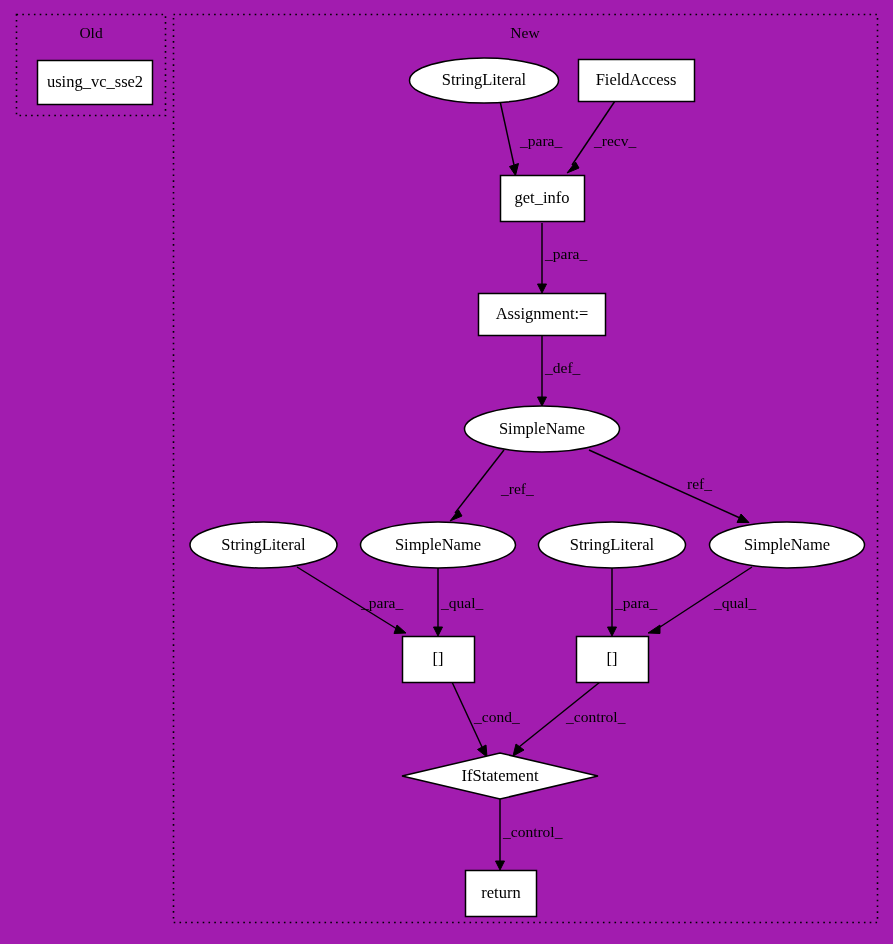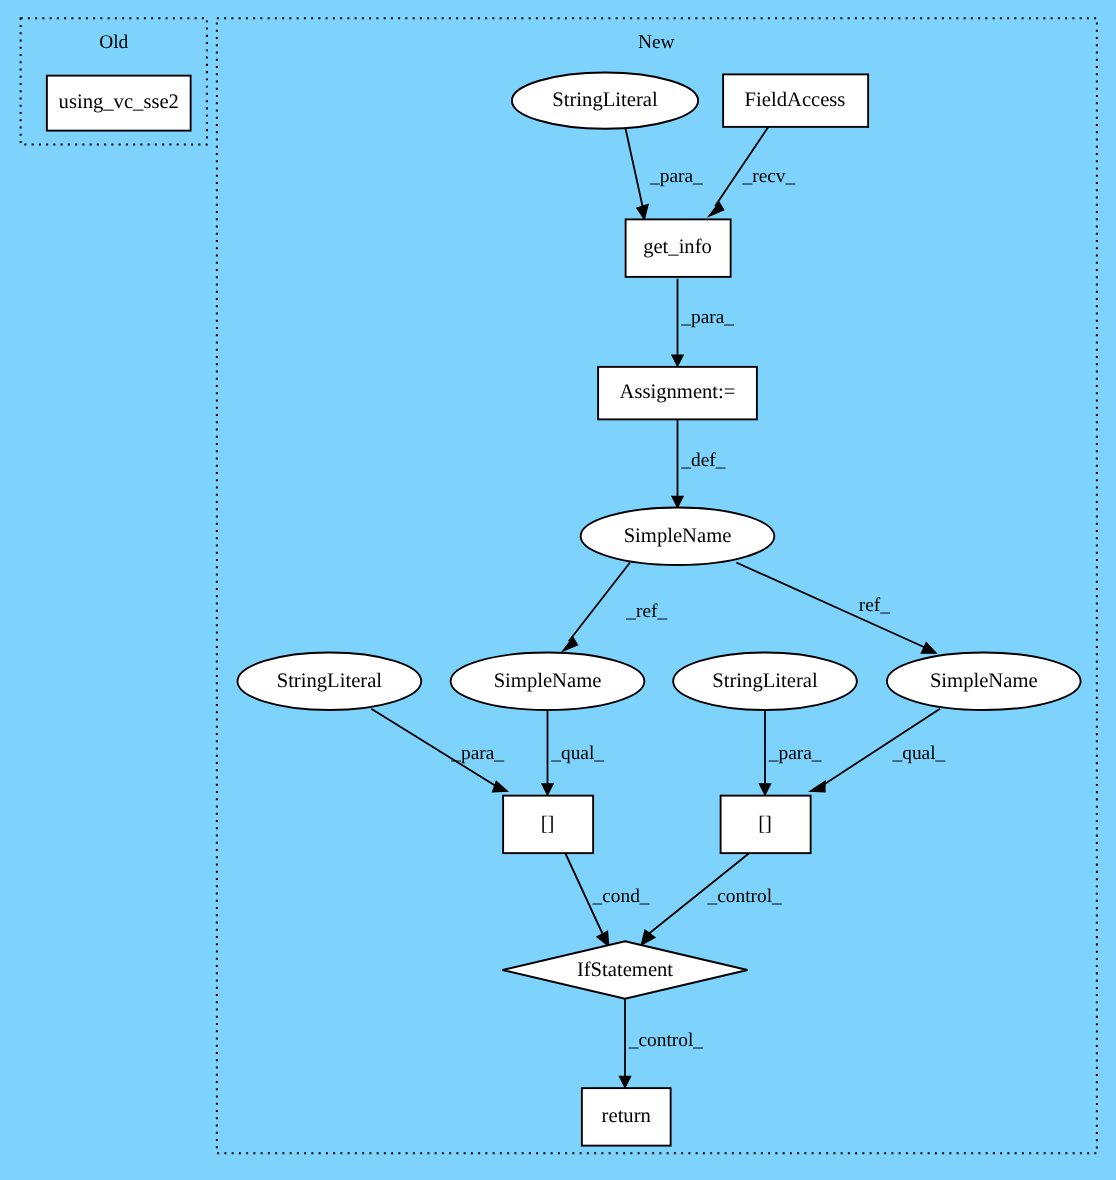--- a/index.html
+++ b/index.html
@@ -4,21 +4,21 @@
 <style>
   html, body {
     margin: 0;
     padding: 0;
     background: #ffffff;
   }
   #canvas {
     position: relative;
     width: 893px;
     height: 944px;
-    background: #7dd3fc;
+    background: #a21caf;
     font-family: "Liberation Serif", "DejaVu Serif", serif;
     overflow: hidden;
   }
   svg#graph {
     position: absolute;
     left: 0;
     top: 0;
     width: 893px;
     height: 944px;
   }

